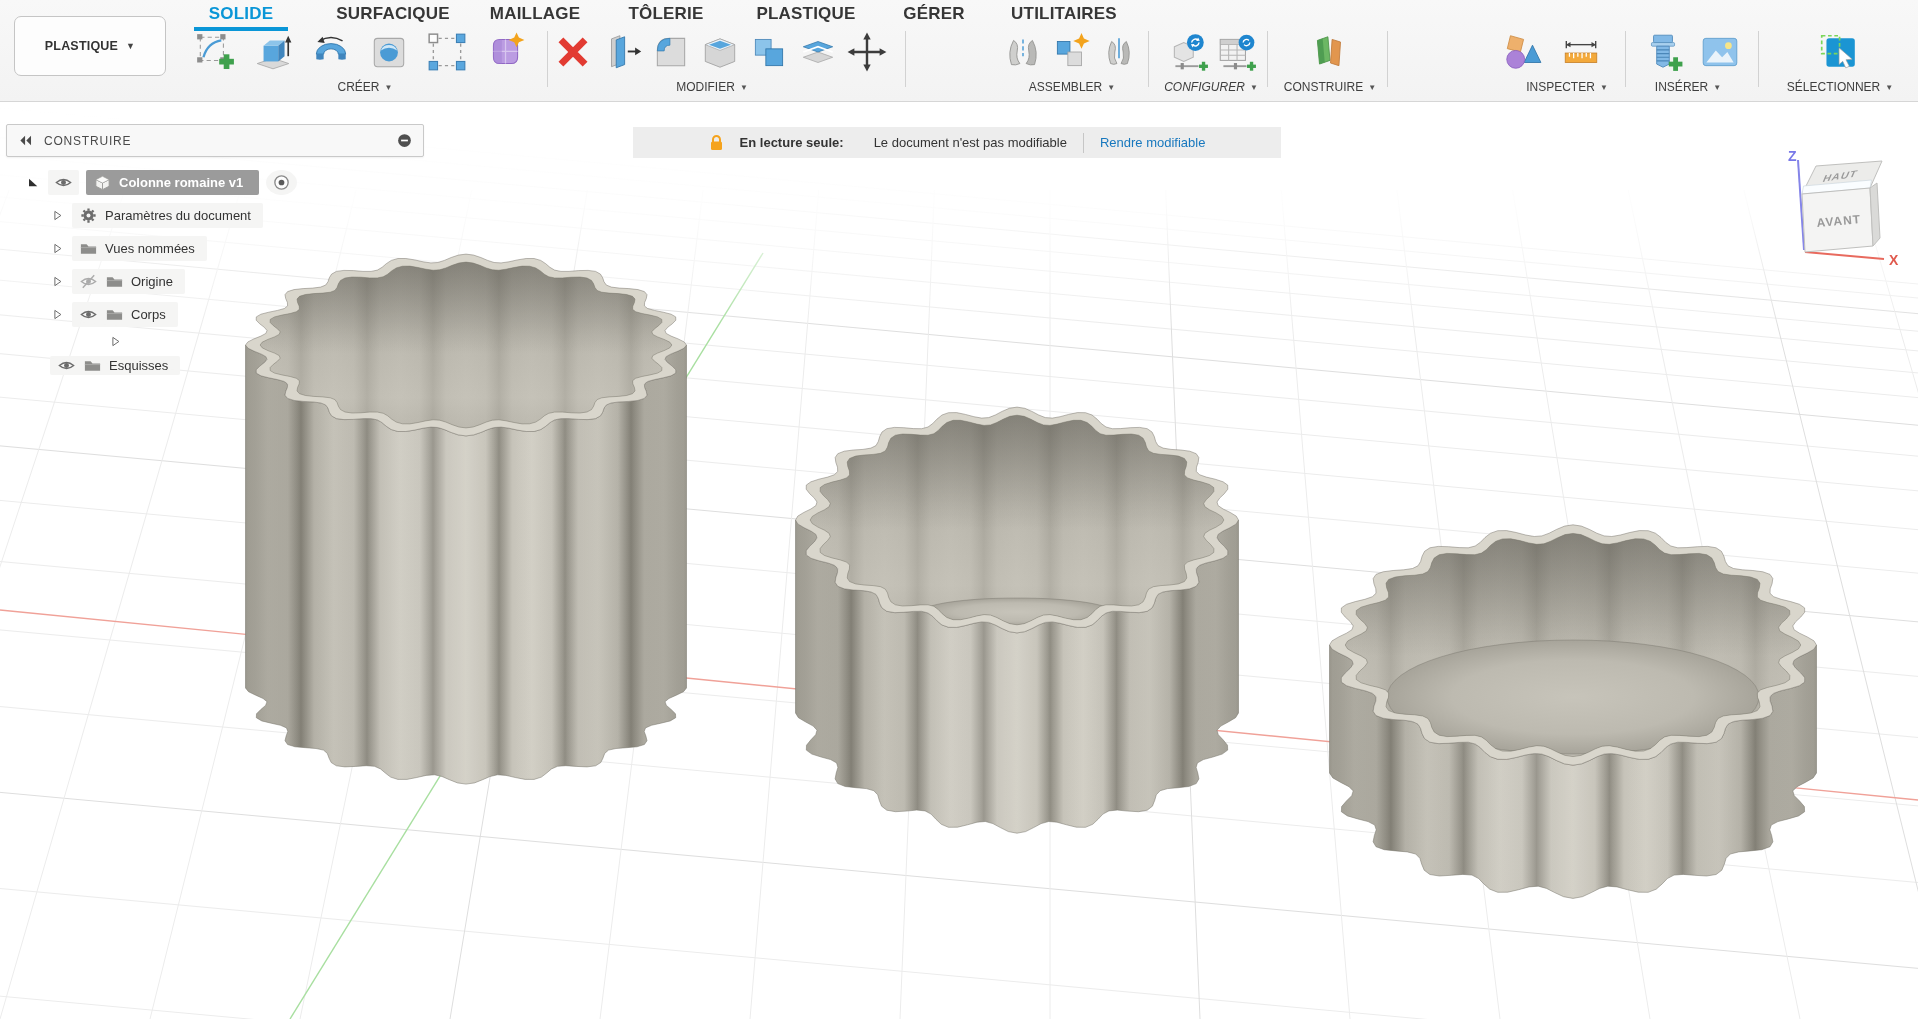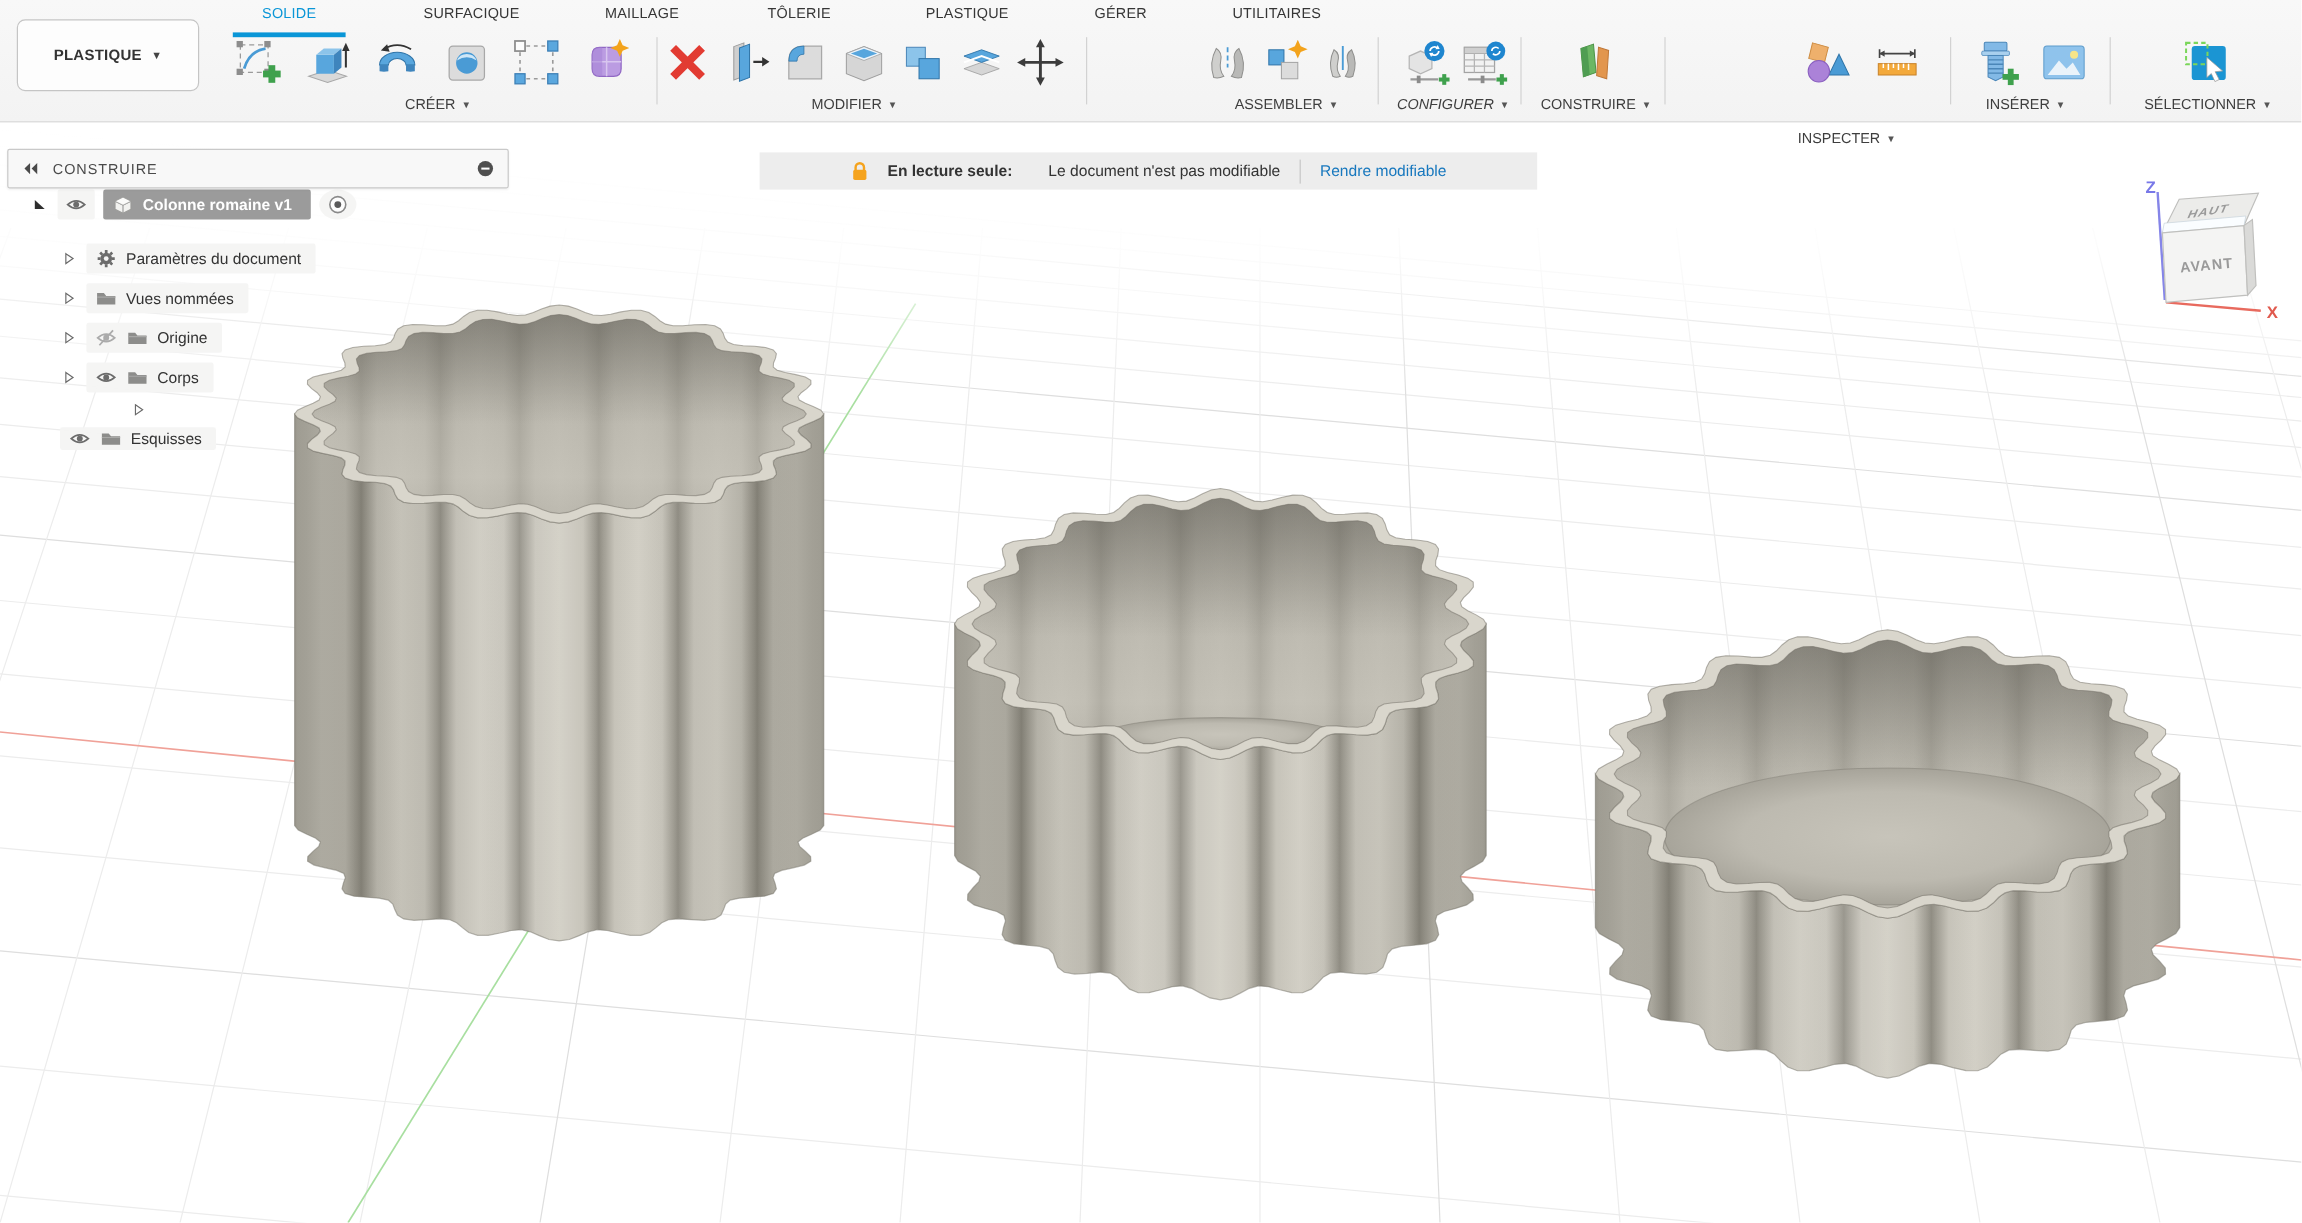--- a/index.html
+++ b/index.html
@@ -8,21 +8,21 @@
   
   #scene{position:absolute;left:0;top:0;width:1918px;height:1019px;}
   #viewcube{position:absolute;left:1758px;top:128px;width:175px;height:155px;}
   
   #toolbar{position:absolute;left:0;top:0;width:1918px;height:101px;
            background:linear-gradient(#f8f8f8,#f3f3f3);border-bottom:1px solid #d6d6d6;z-index:20;}
   #mode-btn{position:absolute;left:14px;top:16px;width:150px;height:58px;background:#fdfdfd;
             border:1px solid #c5c5c5;border-radius:7px;display:flex;align-items:center;justify-content:center;
             gap:8px;font-size:12.5px;font-weight:bold;color:#333;letter-spacing:.2px;cursor:default;}
   #mode-btn .caret{font-size:9px;color:#444;}
-  .tab{position:absolute;top:4px;transform:translateX(-50%);font-size:12px;font-weight:normal;
+  .tab{position:absolute;top:4px;transform:translateX(-50%);font-size:17px;font-weight:bold;
        color:#363636;letter-spacing:.2px;white-space:nowrap;}
   .tab.active{color:#0a96d7;}
   #tab-underline{position:absolute;top:27px;height:4px;background:#0a96d7;}
   .group{position:absolute;top:29px;height:68px;}
   .gicons{display:flex;align-items:flex-start;}
   .tbtn{width:46px;height:46px;display:flex;align-items:center;justify-content:center;border-radius:3px;}
   .tbtn svg{width:42px;height:42px;}
   .glabel{position:absolute;top:51px;transform:translateX(-50%);white-space:nowrap;font-size:12px;
           color:#3e3e3e;display:flex;align-items:center;gap:5px;}
   .glabel .caret{font-size:8px;color:#555;}
@@ -621,21 +621,21 @@
               <svg>
                 <use href="#i-inspect"></use>
               </svg>
             </div>
             <div class="tbtn">
               <svg>
                 <use href="#i-measure"></use>
               </svg>
             </div>
           </div>
-          <div class="glabel" style="left: 40px; margin-top: 28px;">
+          <div class="glabel" style="left: 68px;">
             <span>INSPECTER</span>
             <span class="caret">▼</span>
           </div>
         </div>
         <div class="group" style="left: 1640px;">
           <div class="gicons" style="gap: 11px;">
             <div class="tbtn">
               <svg>
                 <use href="#i-insert-fastener"></use>
               </svg>
@@ -692,21 +692,21 @@
         </svg>
       </span>
     <span class="ttl">CONSTRUIRE</span>
     <span class="rgt">
         <svg>
           <use href="#i-minus-circle"></use>
         </svg>
       </span>
   </div>
   <div id="tree">
-      <div class="trow" style="top: 157px; left: 26px;">
+      <div class="trow" style="top: 169px; left: 26px;">
         <svg class="tri">
           <use href="#i-tri-open"></use>
         </svg>
         <span class="chip sq">
           <svg class="tic">
             <use href="#i-eye"></use>
           </svg>
         </span>
         <span class="chip sel">
           <svg class="tic">

